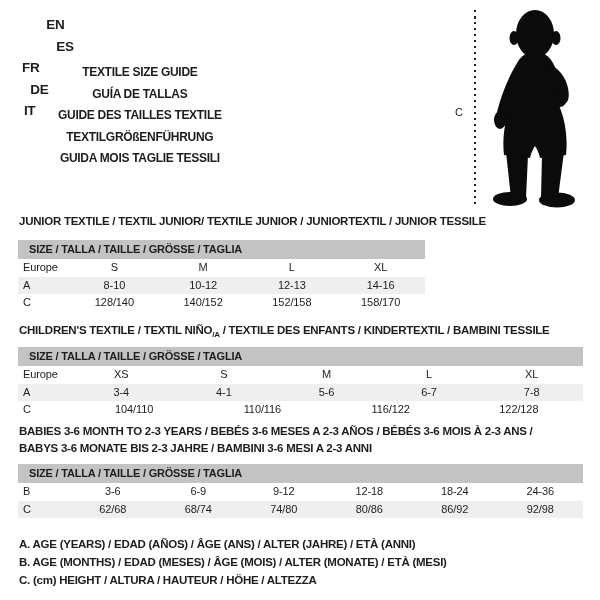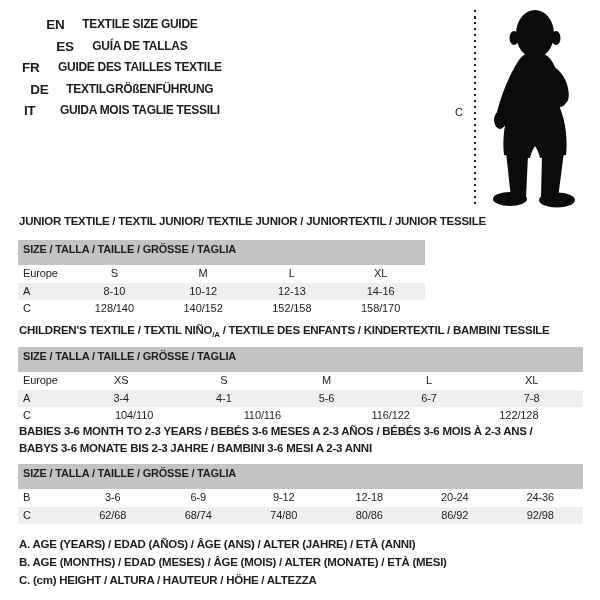--- a/index.html
+++ b/index.html
@@ -9,42 +9,42 @@
     font-family:"Liberation Sans","DejaVu Sans",sans-serif;
     color:var(--text,#1d1d1b);
     position:relative;overflow:hidden;
   }
   .page{position:absolute;left:0;top:0;width:600px;height:600px;}
 
   
   .lang-block{position:absolute;left:22px;top:14px;}
   .lang-row{display:flex;height:21.5px;line-height:21.5px;justify-content:center;}
   .lang-code{width:36px;font-weight:bold;font-size:13.5px;letter-spacing:-0.3px;}
-  .lang-label{font-weight:bold;font-size:12px;letter-spacing:-0.3px;white-space:nowrap;}
+  .lang-label{font-weight:bold;font-size:12px;letter-spacing:-0.3px;white-space:nowrap;margin-top:48px;}
 
   
   .measure-line{
     position:absolute;left:474px;top:10px;width:2px;height:197px;
     background:repeating-linear-gradient(to bottom,var(--text,#1d1d1b) 0 2.5px,transparent 2.5px 6px);
   }
   .measure-c{position:absolute;left:455px;top:106px;font-size:11px;letter-spacing:-0.2px;}
   .toddler{position:absolute;left:483px;top:8px;width:110px;height:200px;}
 
   
   .title{
     position:absolute;left:19px;font-weight:bold;font-size:11.5px;
     letter-spacing:-0.25px;white-space:nowrap;line-height:16.5px;
   }
   .title sub{font-size:8px;}
 
   
   .tbl{position:absolute;left:18px;font-size:11px;letter-spacing:-0.1px;}
   .bar{
-    height:25px;line-height:19px;background:var(--bar,#c3c3c3);
-    font-weight:bold;font-size:11px;letter-spacing:-0.2px;padding-left:5px;
+    height:19px;line-height:19px;background:var(--bar,#c3c3c3);
+    font-weight:bold;font-size:11px;letter-spacing:-0.2px;padding-left:11px;
     box-sizing:border-box;
   }
   .row{display:flex;height:17.5px;line-height:17.5px;align-items:center;}
   .row.shade{background:var(--shade,#efefef);}
   .lab{width:52px;padding-left:5px;box-sizing:border-box;text-align:left;}
   .val{flex:1;text-align:center;}
 
   
   .footnotes{position:absolute;left:19px;top:535px;}
   .footnote{font-weight:bold;font-size:11.5px;letter-spacing:-0.25px;line-height:18px;white-space:nowrap;}
@@ -159,21 +159,21 @@
   </div>
 
   <div class="tbl" style="top:464px;width:565px">
     <div class="bar">SIZE / TALLA / TAILLE / GRÖSSE / TAGLIA</div>
     <div class="row">
       <span class="lab">B</span>
       <span class="val">3-6</span>
       <span class="val">6-9</span>
       <span class="val">9-12</span>
       <span class="val">12-18</span>
-      <span class="val">20-24</span>
+      <span class="val">18-24</span>
       <span class="val">24-36</span>
     </div>
     <div class="row shade">
       <span class="lab">C</span>
       <span class="val">62/68</span>
       <span class="val">68/74</span>
       <span class="val">74/80</span>
       <span class="val">80/86</span>
       <span class="val">86/92</span>
       <span class="val">92/98</span>

